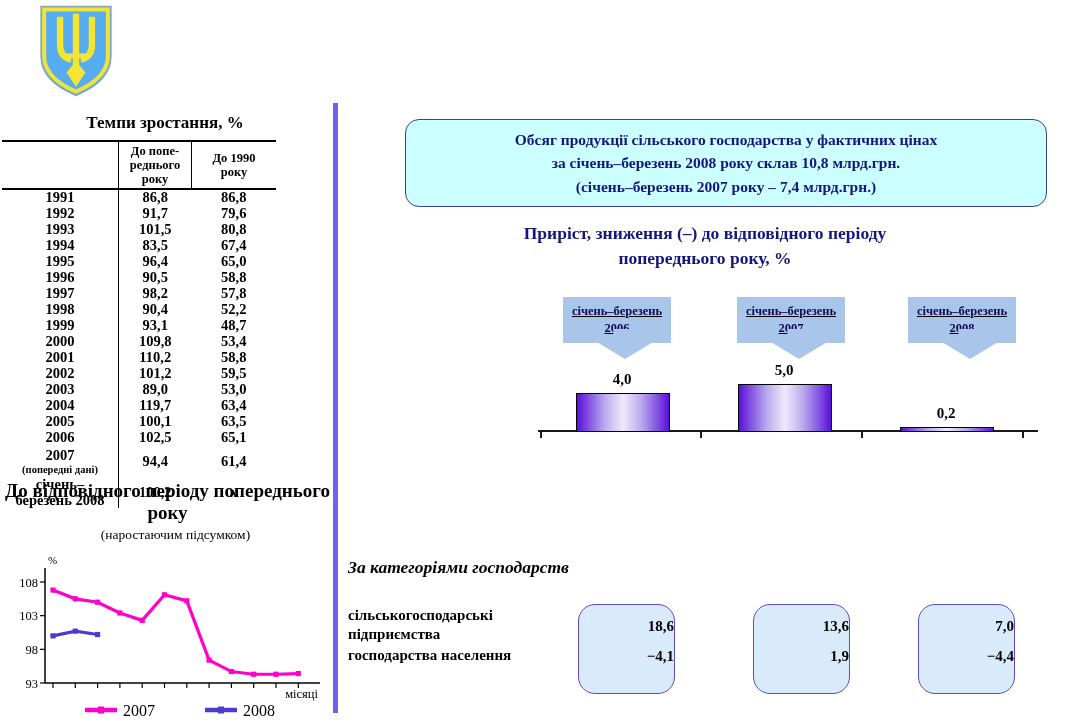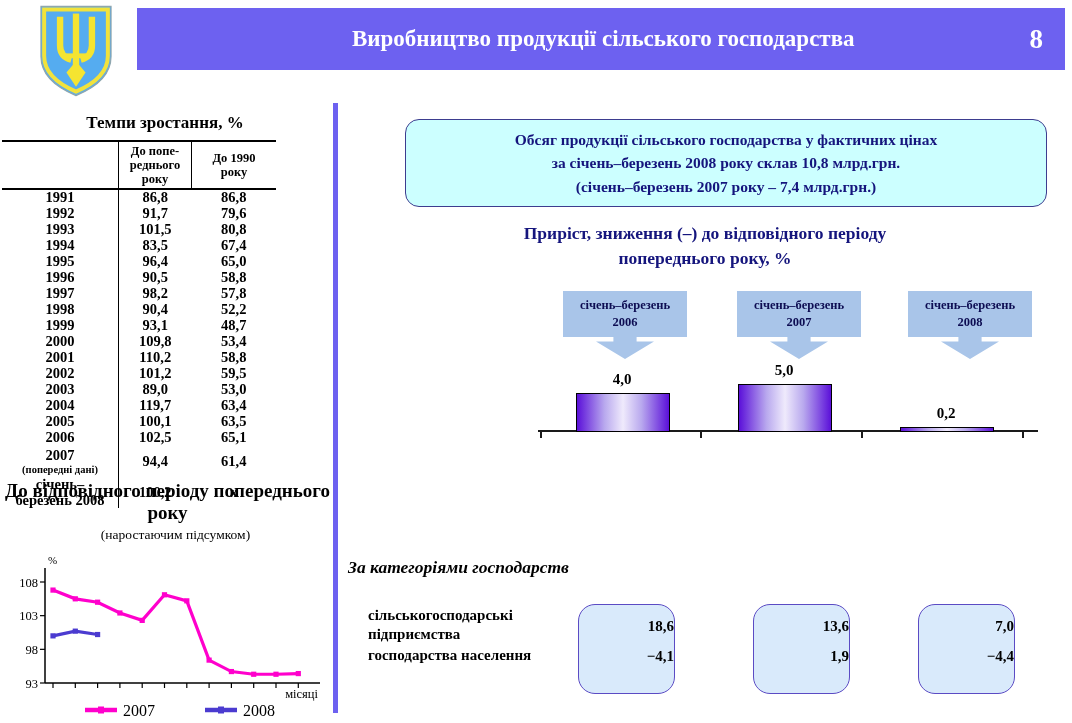--- a/index.html
+++ b/index.html
@@ -30,35 +30,35 @@
   #lc-t2{left:8px;top:527px;width:335px;text-align:center;font-size:13.5px;}
   
   #divider{left:333px;top:103px;width:5px;height:610px;background:#6d61f0;}
   
   #info-box{left:405px;top:119px;width:640px;height:86px;background:#ccffff;border:1.6px solid #3d3d8f;
             border-radius:14px;display:flex;flex-direction:column;justify-content:center;}
   #info-box div{text-align:center;color:#15157d;font-weight:bold;font-size:15.5px;line-height:1.5;}
   #subtitle{left:420px;top:221px;width:570px;text-align:center;color:#15157d;font-weight:bold;
             font-size:17.5px;line-height:1.45;white-space:pre-line;}
   
-  .callout{position:absolute;top:291px;width:124px;height:46px;background:#a9c5e9;
-           display:flex;align-items:center;justify-content:center;}
+  .callout{position:absolute;top:297px;width:108px;height:46px;background:#a9c5e9;
+           display:flex;align-items:center;justify-content:center;text-decoration:underline;}
   .callout span{text-align:center;color:#0d0d52;font-weight:bold;font-size:12.5px;line-height:1.35;white-space:pre-line;}
   .arrow{position:absolute;top:329px;width:58px;height:30px;background:#a9c5e9;
          clip-path:polygon(30% 0,70% 0,70% 42%,100% 42%,50% 100%,0 42%,30% 42%);}
   
   #bar-area{left:538px;top:295px;width:502px;height:150px;}
   #baseline{position:absolute;left:0;top:135px;width:500px;height:2px;background:#1a1a1a;}
   .btick{position:absolute;top:137px;width:2px;height:6px;background:#1a1a1a;}
   .bar{position:absolute;border:1px solid #000;
        background:linear-gradient(90deg,#5b10d9 0%,#b9a9ee 30%,#efeafc 50%,#b9a9ee 70%,#5b10d9 100%);}
   .bar-label{position:absolute;width:92px;text-align:center;font-weight:bold;font-size:15px;}
   
   #cat-title{left:348px;top:557px;font-weight:bold;font-style:italic;font-size:17.5px;}
-  .cat-label{position:absolute;left:348px;font-weight:bold;font-size:15px;line-height:1.25;white-space:pre-line;margin-left:20px;}
+  .cat-label{position:absolute;left:348px;font-weight:bold;font-size:15px;line-height:1.25;white-space:pre-line;}
   .vbox{position:absolute;top:604px;width:95px;height:88px;background:#d9eafb;border:1.4px solid #5b4bc4;border-radius:17px;}
   .vbox .v1,.vbox .v2{position:absolute;width:100%;text-align:right;font-weight:bold;font-size:15px;}
   .vbox .v1{top:13px;}
   .vbox .v2{top:43px;}
   text{font-family:"Liberation Serif","DejaVu Serif",serif;}
 </style>
 </head>
 <body>
 
 <div id="slide">
@@ -68,24 +68,20 @@
     <path d="M10,7 H90 V65 Q90,93 50,110 Q10,93 10,65 Z" fill="#55acf0" stroke="#f2e23c" stroke-width="5"></path>
     <g fill="none" stroke="#f5e431" stroke-width="8">
       <path d="M30,16 V52 Q30,66 44,70"></path>
       <path d="M70,16 V52 Q70,66 56,70"></path>
       <line x1="50" y1="12" x2="50" y2="80"></line>
     </g>
     <path d="M50,72 L62,86 L50,104 L38,86 Z" fill="#f5e431"></path>
     <rect x="34" y="62" width="32" height="6" fill="#f5e431"></rect>
   </svg>
 
-  <div class="abs" id="banner">
-    <div id="banner-title">Виробництво продукції сільського господарства</div>
-    <div id="page-num">8</div>
-  </div>
 
   <div class="abs" id="tbl-title">Темпи зростання, %</div>
   <table class="abs" id="growth">
     <thead>
       <tr>
         <th class="c1"></th>
         <th class="c2">До попе-
 реднього
 року</th>
         <th class="c3">До 1990

